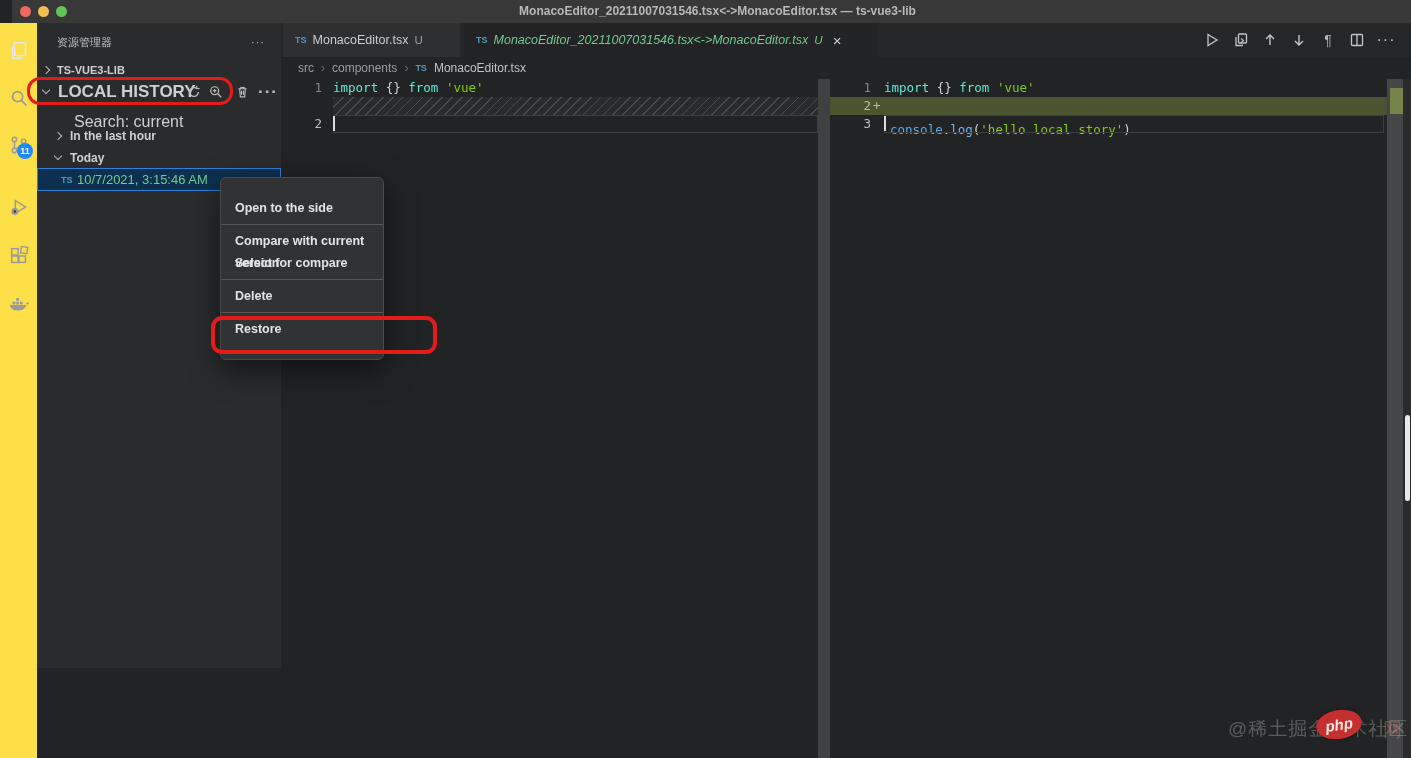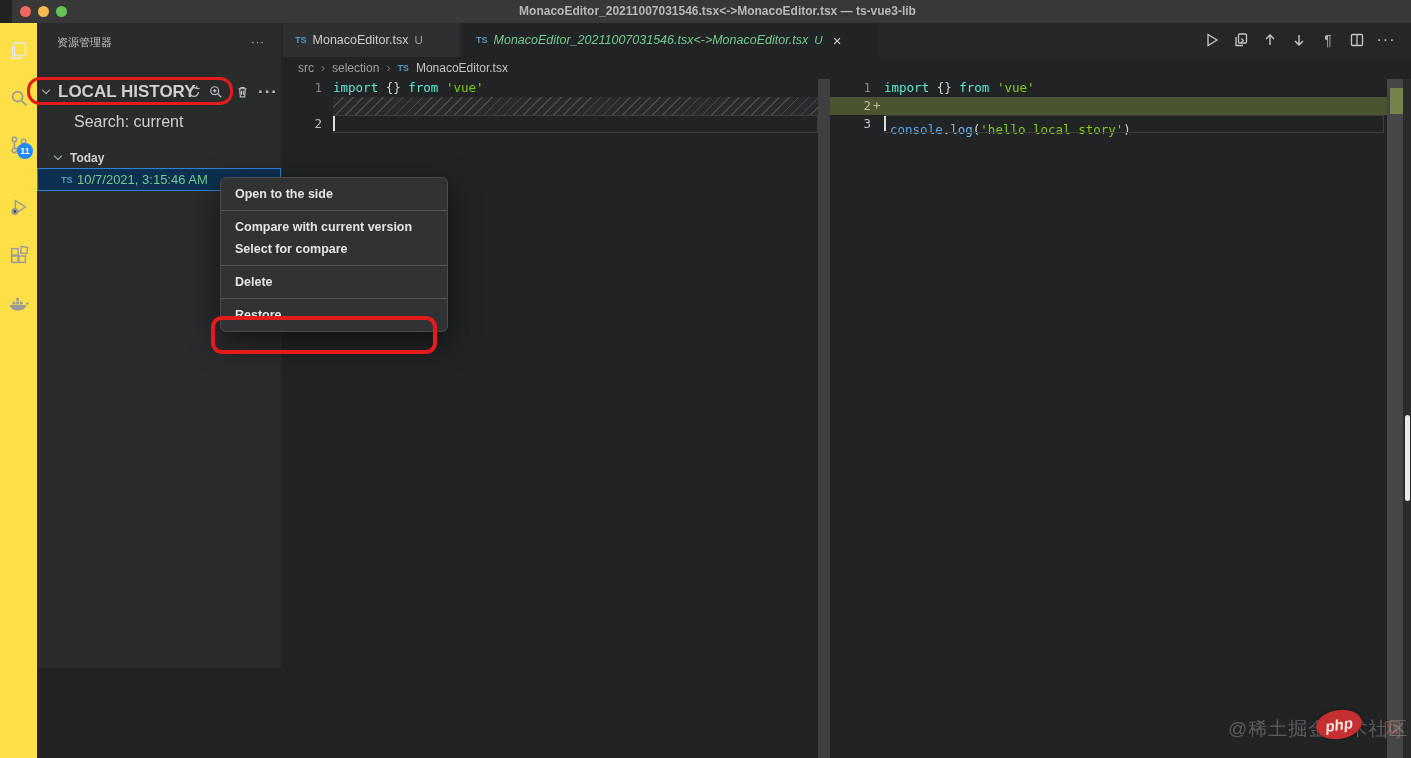--- a/index.html
+++ b/index.html
@@ -63,22 +63,22 @@
   .caret { position:absolute; width:1.5px; height:15px; background:#dcdcdc; }
   #left-scrollbar { position:absolute; left:537px; top:0; width:12px; height:679px; background:#3f4041; }
   #green-line { position:absolute; left:0; top:18px; width:557px; height:18px; background:#4b5430; }
   #right-ruler { position:absolute; left:557px; top:0; width:16px; height:679px; background:#454647; }
   #ruler-marker { position:absolute; left:560px; top:9px; width:16px; height:26px; background:#76834b; }
   #window-edge { position:absolute; left:573px; top:0; width:8px; height:679px; background:#2b2b2b; }
   #edge-thumb { position:absolute; left:575px; top:336px; width:5px; height:86px;
                 background:#e9e9e9; border-radius:3px; }
 
   
-  #context-menu { position:absolute; left:220px; top:177px; width:228px; background:#303233;
-                  border:1px solid #4a4a4a; border-radius:6px; padding:5px 0;
+  #context-menu { position:absolute; left:220px; top:177px; width:164px; background:#303233;
+                  border:1px solid #4a4a4a; border-radius:6px; padding:19px 0;
                   box-shadow:0 10px 30px rgba(0,0,0,0.55); z-index:20; }
   .menu-item { height:22px; line-height:22px; padding:0 14px; font-size:12.5px; font-weight:600;
                color:#e3e3e3; }
   .menu-sep { height:1px; background:#565656; margin:5px 0; }
 
   
   .red-box { position:absolute; border:3.5px solid #e31b1b; border-radius:13px; z-index:30; }
   #red-box-history { left:27px; top:77px; width:206px; height:28px; }
   #red-box-restore { left:211px; top:316px; width:226px; height:38px; border-width:4px; border-radius:11px; }
 
@@ -151,20 +151,24 @@
     </svg>
   </div>
 </div>
 
 <div id="sidebar">
   <div class="sb-row" style="top:10px; font-size:11px; color:#c0c0c0;">
     <span style="position:absolute; left:20px;">资源管理器</span>
     <span style="position:absolute; left:214px; letter-spacing:1px; color:#bdbdbd;">···</span>
   </div>
 
+  <div class="sb-row" style="top:38px; font-weight:bold; font-size:11px;">
+    <span class="chev right" style="position:absolute; left:6px; top:6px;"></span>
+    <span style="position:absolute; left:20px;">TS-VUE3-LIB</span>
+  </div>
 
   <div class="sb-row" style="top:60px; font-weight:bold; font-size:17px;">
     <span class="chev down" style="position:absolute; left:6px; top:4px;"></span>
     <span style="position:absolute; left:21px;">LOCAL HISTORY</span>
     <span class="sb-icon" style="left:150px;">
       <svg width="14" height="14" viewBox="0 0 16 16" fill="none" stroke="currentColor" stroke-width="1.5">
         <path d="M13 8 a5 5 0 1 1 -2 -4"></path>
           <path d="M11 1 l0.3 3.2 L14.4 4" stroke-width="1.3"></path>
       </svg>
     </span>
@@ -180,20 +184,24 @@
         <path d="M3 4 h10 M6 4 V2.5 h4 V4 M4.5 4 l0.8 10 h5.4 l0.8 -10 M6.8 6.5 v5 M9.2 6.5 v5"></path>
       </svg>
     </span>
     <span class="sb-icon" style="left:221px; top:0; letter-spacing:1px;">···</span>
   </div>
 
   <div class="sb-row" style="top:90px; font-size:16px;text-align:right;">
     <span style="position:absolute; left:37px;">Search: current</span>
   </div>
 
+  <div class="sb-row" style="top:104px; font-size:12px; font-weight:bold;">
+    <span class="chev right" style="position:absolute; left:18px; top:6px;"></span>
+    <span style="position:absolute; left:33px;">In the last hour</span>
+  </div>
 
   <div class="sb-row" style="top:126px; font-size:12px; font-weight:bold;">
     <span class="chev down" style="position:absolute; left:18px; top:4px;"></span>
     <span style="position:absolute; left:33px;">Today</span>
   </div>
 
   <div id="history-entry">
     <span class="ts-badge" style="position:absolute; left:23px; top:6px;">TS</span>
     <span style="position:absolute; left:39px; top:3px; font-size:13px; color:#73c991;">10/7/2021, 3:15:46 AM</span>
   </div>
@@ -244,21 +252,21 @@
             <path d="M8 2.5 v11"></path>
           </svg>
       </span>
       <span class="tb-icon" style="letter-spacing:1px;">···</span>
     </div>
   </div>
 
   <div id="breadcrumb">
     <span>src</span>
     <span class="bc-sep">›</span>
-    <span>selection</span>
+    <span>components</span>
     <span class="bc-sep">›</span>
     <span class="ts-badge">TS</span>
     <span style="color:#c3c3c3;">MonacoEditor.tsx</span>
   </div>
 
   <div id="content">
 
     <div id="pane-left">
       <span class="code-row ln" style="top:0;">1</span>
       <div class="code-row" style="top:0; left:52px;"><span class="kw">import</span><span class="pn"> </span><span class="pn">{}</span><span class="pn"> </span><span class="kw">from</span><span class="pn"> </span><span class="str">'vue'</span></div>

